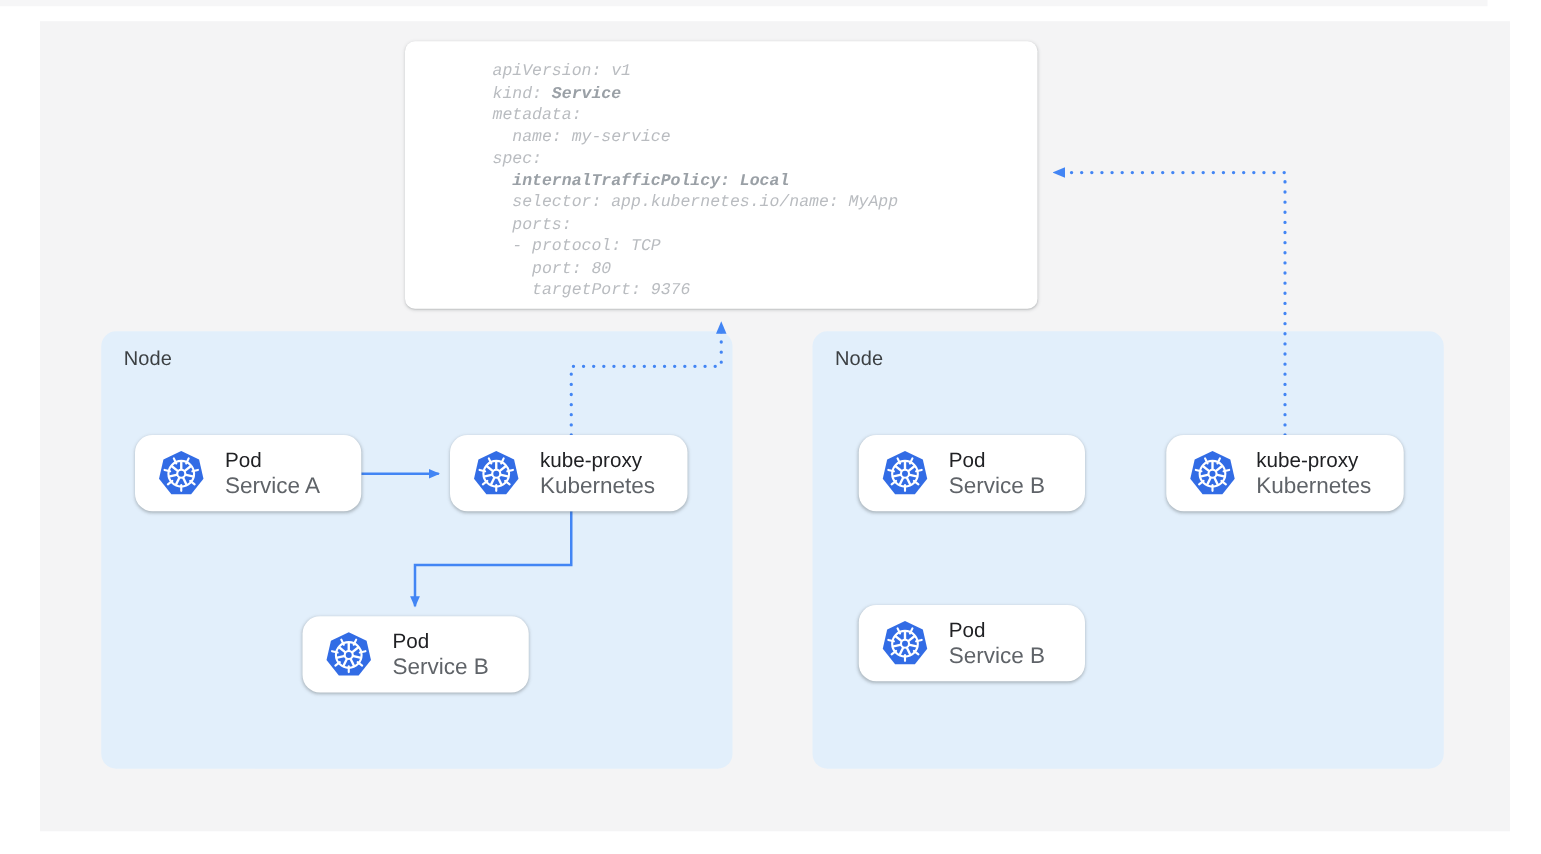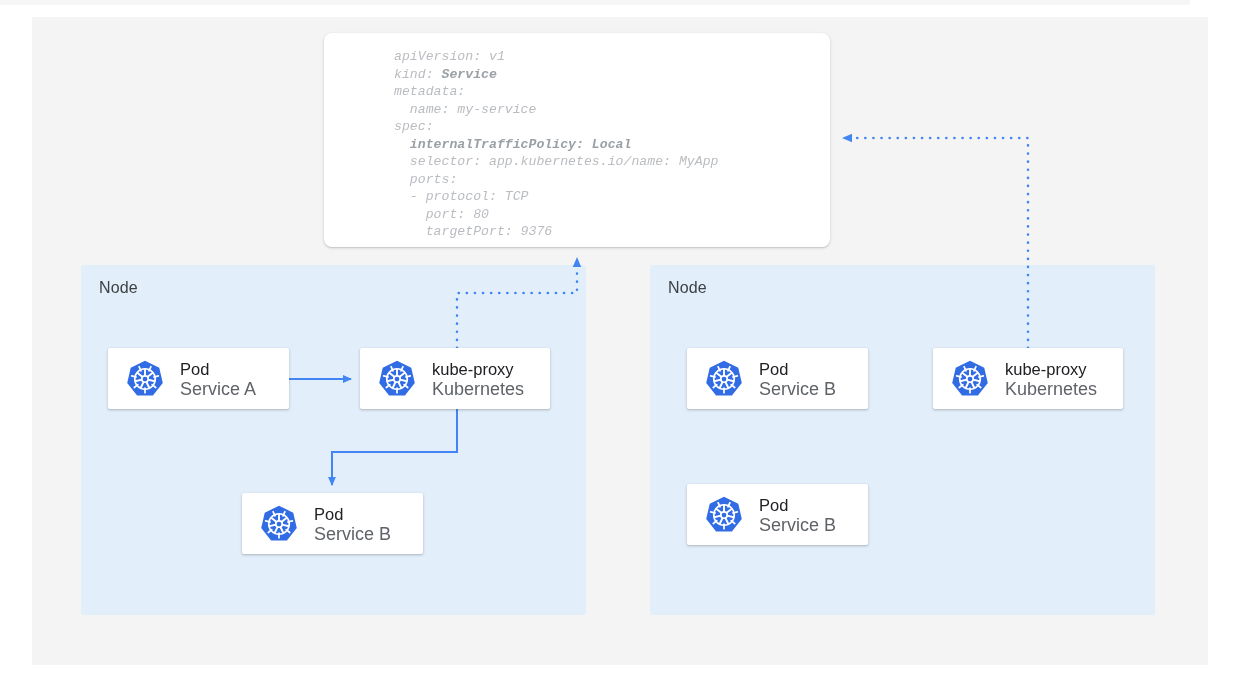--- a/index.html
+++ b/index.html
@@ -54,37 +54,37 @@
     white-space: pre;
   }
   .yaml-body .k {
     font-weight: bold;
     color: #9aa0a6;
   }
   
   .node-panel {
     position: absolute;
     background: #e2effb;
-    border-radius: 2px;
+    border-radius: 12px;
   }
   #node-left  { left: 81px;  top: 265px; width: 505px; height: 350px; }
   #node-right { left: 650px; top: 265px; width: 505px; height: 350px; }
   .node-label {
     position: absolute;
     left: 18px;
     top: 14px;
     font-size: 16px;
     color: #3c4043;
     letter-spacing: .1px;
   }
   
   .card {
     position: absolute;
     background: #ffffff;
-    border-radius: 2px;
+    border-radius: 14px;
     box-shadow: 0 1px 3px rgba(60,64,67,.26), 0 1px 2px rgba(60,64,67,.10);
     display: flex;
     align-items: center;
   }
   .card .logo {
     position: absolute;
     left: 18px;
     top: 50%;
     transform: translateY(-50%);
     width: 38px;

